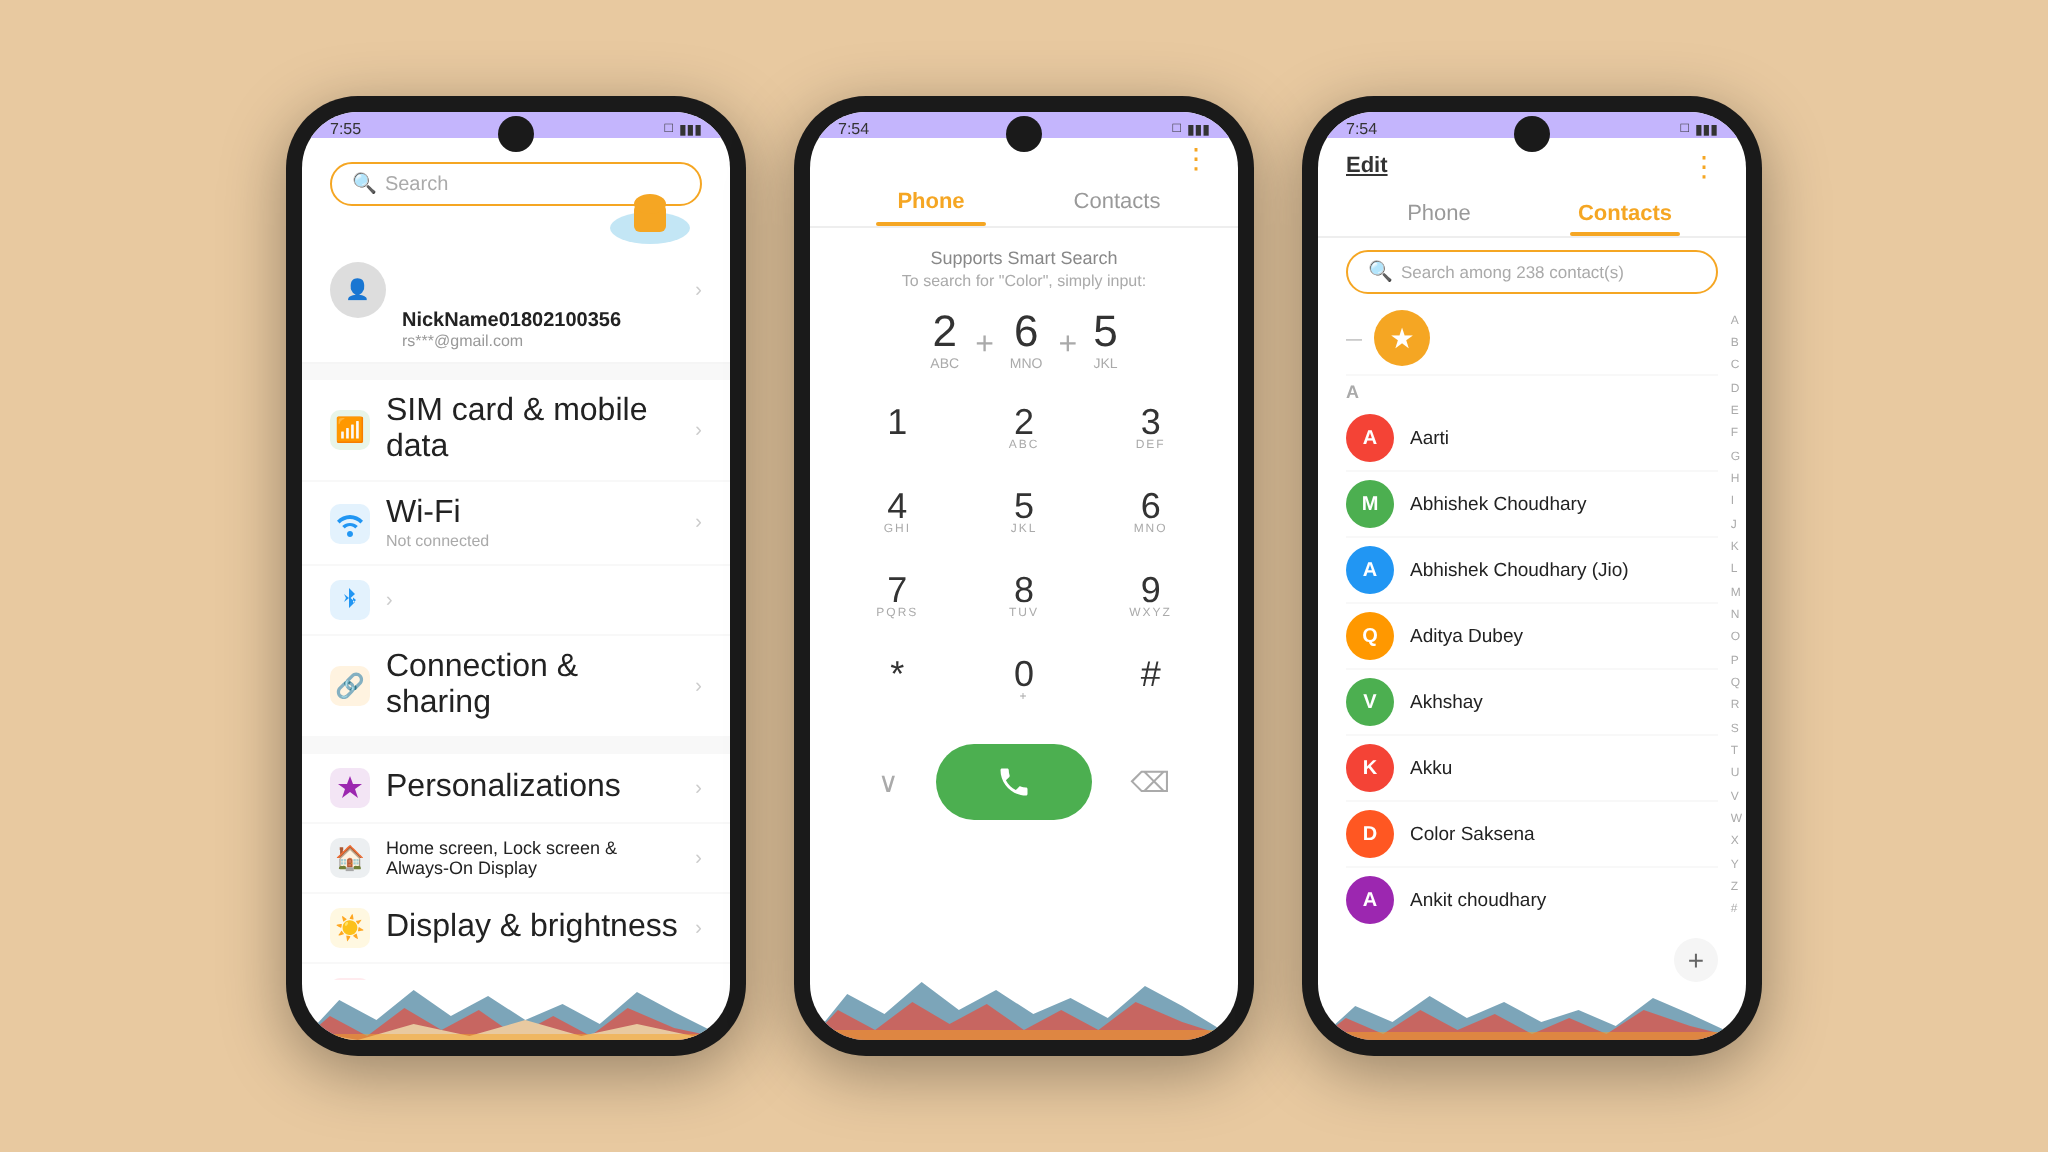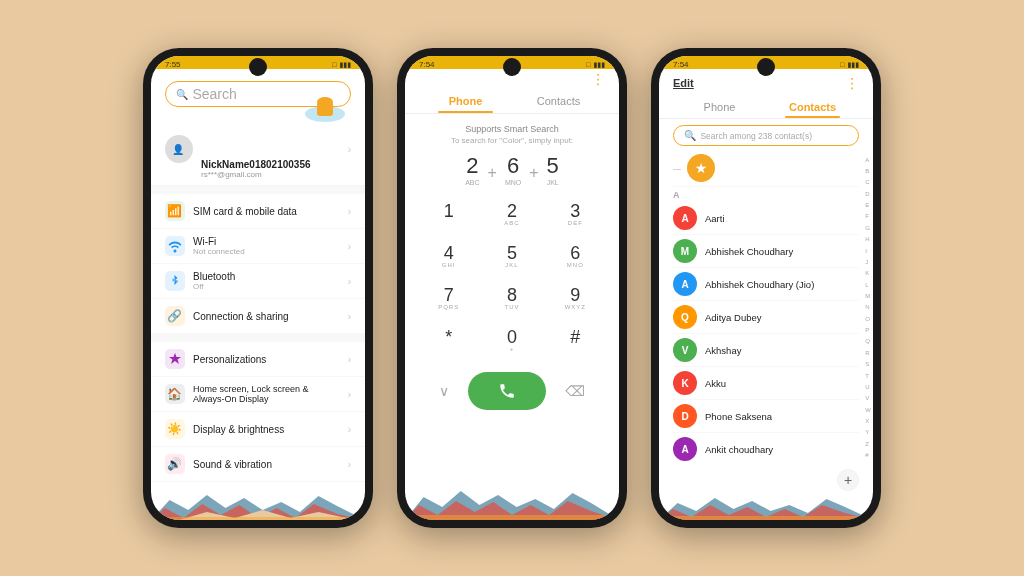--- a/index.html
+++ b/index.html
@@ -40,21 +40,21 @@
     }
     .notch-bar {
       display: flex;
       justify-content: space-between;
       align-items: center;
       padding: 4px 14px 0;
       font-size: 8px;
       color: #333;
       position: relative;
       z-index: 2;
-      background: #eab308;
+      background: #c4b5fd;
     }
     .notch {
       width: 18px;
       height: 18px;
       background: #1a1a1a;
       border-radius: 50%;
       position: absolute;
       left: 50%;
       transform: translateX(-50%);
       top: 2px;
@@ -120,21 +120,21 @@
       border-bottom: 1px solid #f8f8f8;
     }
     .settings-item-icon {
       width: 20px; height: 20px;
       border-radius: 5px;
       display: flex; align-items: center; justify-content: center;
       font-size: 12px;
       flex-shrink: 0;
     }
     .settings-item-text { flex: 1; }
-    .settings-item-label { font-size: 10px; color: #222; font-weight: 500; }
+    .settings-item-label { font-size: 16px; color: #222; font-weight: 500; }
     .settings-item-value { font-size: 8px; color: #aaa; }
     .settings-section-gap { height: 8px; background: #f8f8f8; }
 
     .mountain-footer {
       height: 30px;
       position: relative;
       overflow: hidden;
       flex-shrink: 0;
     }
     .mountain-footer svg { width: 100%; height: 100%; }
@@ -366,21 +366,21 @@
           <div style="position:absolute;right:18px;top:36px;">
             <svg width="44" height="30" viewBox="0 0 44 30">
               <ellipse cx="22" cy="22" rx="20" ry="8" fill="#87ceeb" opacity="0.5"></ellipse>
               <rect x="14" y="10" width="16" height="14" rx="3" fill="#f5a623"></rect>
               <ellipse cx="22" cy="10" rx="8" ry="5" fill="#f5a623"></ellipse>
             </svg>
           </div>
         </div>
         <div class="search-bar">
           <span class="search-icon-small">🔍</span>
-          <span style="color:#aaa;font-size:14px;">Search</span>
+          <span style="color:#aaa;font-size:10px;">Search</span>
         </div>
         <div class="user-row">
           <div class="user-avatar">👤</div>
           <div class="user-info">
             <div class="user-name">NickName01802100356</div>
             <div class="user-email">rs***@gmail.com</div>
           </div>
           <span class="chevron">›</span>
         </div>
         <div class="settings-section-gap"></div>
@@ -402,24 +402,20 @@
               <div class="settings-item-label">Wi-Fi</div>
               <div class="settings-item-value">Not connected</div>
             </div>
             <span class="chevron">›</span>
           </div>
           <div class="settings-item">
             <div class="settings-item-icon" style="background:#e3f2fd;">
               <svg width="12" height="14" viewBox="0 0 12 14">
                   <path d="M8.5 4L5.5 1v5L3 4l1 2-1 2 2.5-2v5l3-3-2.2-2L8.5 4zm-1 1.8L9 7 7.5 8.5v-2.7z" fill="#2196f3"></path>
                 </svg>
-            </div>
-            <div class="settings-item-text">
-              <div class="settings-item-label">Bluetooth</div>
-              <div class="settings-item-value">Off</div>
             </div>
             <span class="chevron">›</span>
           </div>
           <div class="settings-item">
             <div class="settings-item-icon" style="background:#fff3e0;">🔗</div>
             <div class="settings-item-text">
               <div class="settings-item-label">Connection &amp; sharing</div>
             </div>
             <span class="chevron">›</span>
           </div>
@@ -625,21 +621,21 @@
         <div class="contact-row">
           <div class="contact-avatar" style="background:#4caf50;">V</div>
           <span class="contact-name">Akhshay</span>
         </div>
         <div class="contact-row">
           <div class="contact-avatar" style="background:#f44336;">K</div>
           <span class="contact-name">Akku</span>
         </div>
         <div class="contact-row">
           <div class="contact-avatar" style="background:#ff5722;">D</div>
-          <span class="contact-name">Phone Saksena</span>
+          <span class="contact-name">Color Saksena</span>
         </div>
         <div class="contact-row">
           <div class="contact-avatar" style="background:#9c27b0;">A</div>
           <span class="contact-name">Ankit choudhary</span>
         </div>
         <div class="contacts-alpha-bar">
           <span>A</span>
             <span>B</span>
             <span>C</span>
           <span>D</span>

